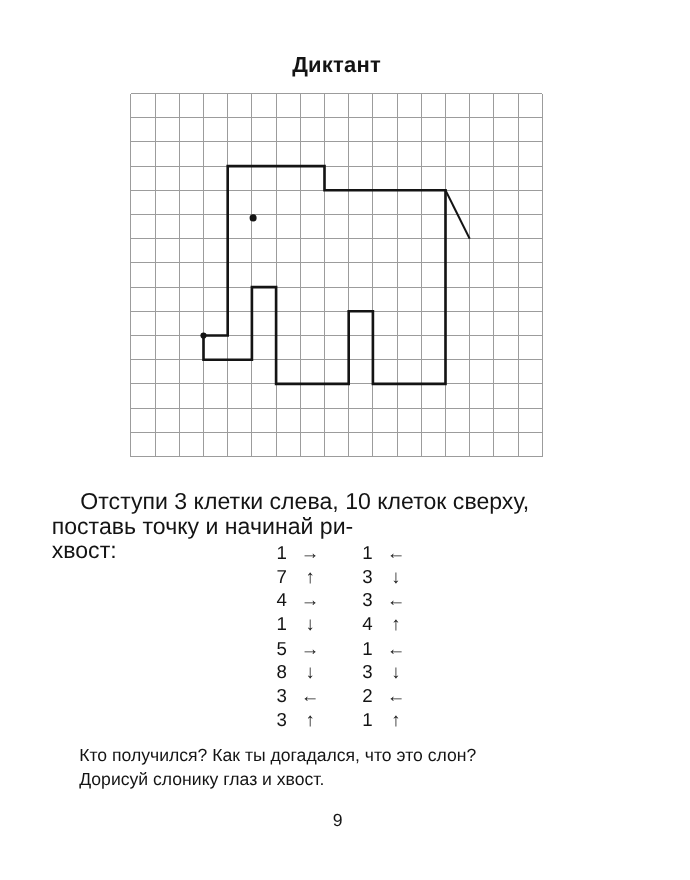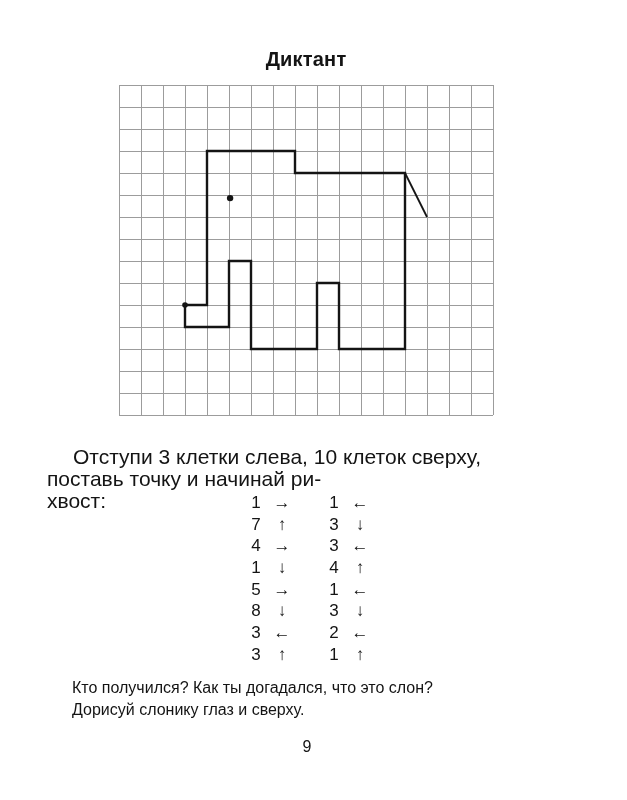--- a/index.html
+++ b/index.html
@@ -145,18 +145,18 @@
       <div class="step-row">
         <span class="num">3</span>
         <span class="arr">↑</span>
         <span class="num second">1</span>
         <span class="arr">↑</span>
       </div>
     </div>
 
   <div class="closing">
       <div class="tline">Кто получился? Как ты догадался, что это слон?</div>
-      <div class="tline">Дорисуй слонику глаз и сверху.</div>
+      <div class="tline">Дорисуй слонику глаз и хвост.</div>
     </div>
 
   <div class="pageno">9</div>
 
 </div>
 
 </body></html>

